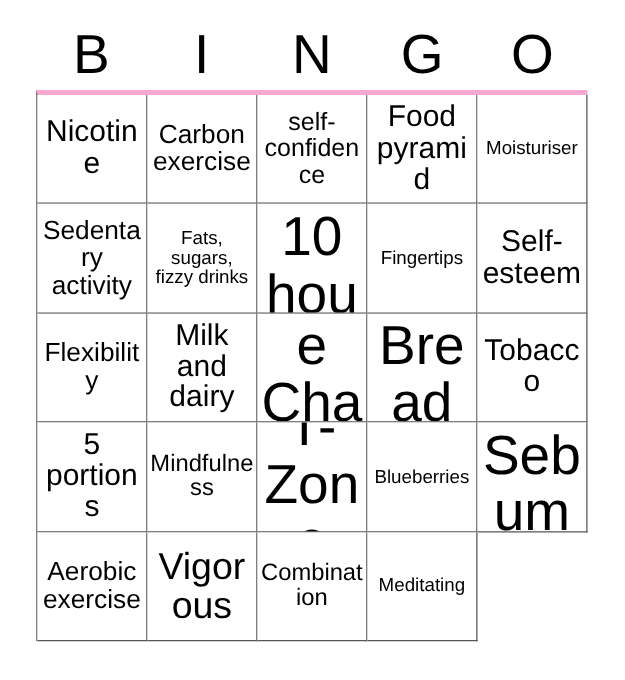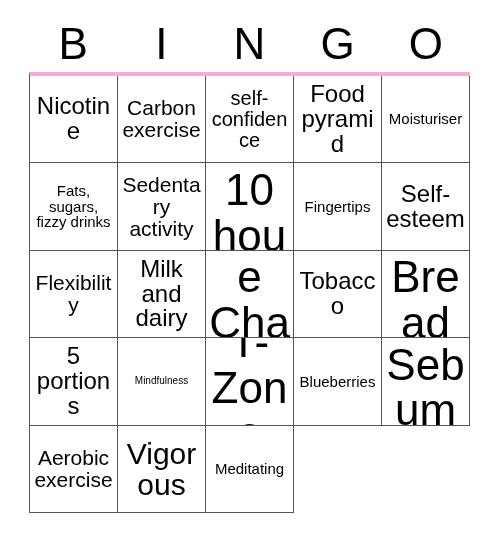--- a/index.html
+++ b/index.html
@@ -77,21 +77,21 @@
     word-wrap: break-word;
   }
 
   
   .fs-xxl .cell-text { font-size: 44px; margin-top: 12px; }
   .fs-xl  .cell-text { font-size: 30px; }
   .fs-lg  .cell-text { font-size: 24px; }
   .fs-md  .cell-text { font-size: 21px; }
   .fs-sm  .cell-text { font-size: 20px; }
   .fs-xs  .cell-text { font-size: 15px; }
-  .fs-xxs .cell-text { font-size: 10px; }
+  .fs-xxs .cell-text { font-size: 19px; }
 </style>
 </head>
 <body>
 
 <div id="card">
 
   <div id="header-row">
       <div class="header-letter">B</div>
       <div class="header-letter">I</div>
       <div class="header-letter">N</div>
@@ -108,49 +108,49 @@
       </div>
       <div class="cell fs-sm">
         <span class="cell-text">self-confidence</span>
       </div>
       <div class="cell fs-lg">
         <span class="cell-text">Food pyramid</span>
       </div>
       <div class="cell fs-xs">
         <span class="cell-text">Moisturiser</span>
       </div>
+      <div class="cell fs-md">
+        <span class="cell-text">Sedentary activity</span>
+      </div>
       <div class="cell fs-xs">
         <span class="cell-text">Fats, sugars, fizzy drinks</span>
-      </div>
-      <div class="cell fs-md">
-        <span class="cell-text">Sedentary activity</span>
       </div>
       <div class="cell fs-xxl">
         <span class="cell-text">8-10 hours</span>
       </div>
       <div class="cell fs-xs">
         <span class="cell-text">Fingertips</span>
       </div>
       <div class="cell fs-lg">
         <span class="cell-text">Self-esteem</span>
       </div>
       <div class="cell fs-md">
         <span class="cell-text">Flexibility</span>
       </div>
       <div class="cell fs-lg">
         <span class="cell-text">Milk and dairy</span>
       </div>
       <div class="cell fs-xxl">
         <span class="cell-text">Time Chart</span>
       </div>
+      <div class="cell fs-xxl">
+        <span class="cell-text">Bread</span>
+      </div>
       <div class="cell fs-lg">
         <span class="cell-text">Tobacco</span>
-      </div>
-      <div class="cell fs-xxl">
-        <span class="cell-text">Bread</span>
       </div>
       <div class="cell fs-lg">
         <span class="cell-text">5 portions</span>
       </div>
       <div class="cell fs-xxs">
         <span class="cell-text">Mindfulness</span>
       </div>
       <div class="cell fs-xxl">
         <span class="cell-text">T-Zone</span>
       </div>
@@ -159,18 +159,21 @@
       </div>
       <div class="cell fs-xxl">
         <span class="cell-text">Sebum</span>
       </div>
       <div class="cell fs-md">
         <span class="cell-text">Aerobic exercise</span>
       </div>
       <div class="cell fs-xl">
         <span class="cell-text">Vigorous</span>
       </div>
+      <div class="cell fs-xxs">
+        <span class="cell-text">Combination</span>
+      </div>
       <div class="cell fs-xs">
         <span class="cell-text">Meditating</span>
       </div>
     </div>
 
 </div>
 
 </body></html>

